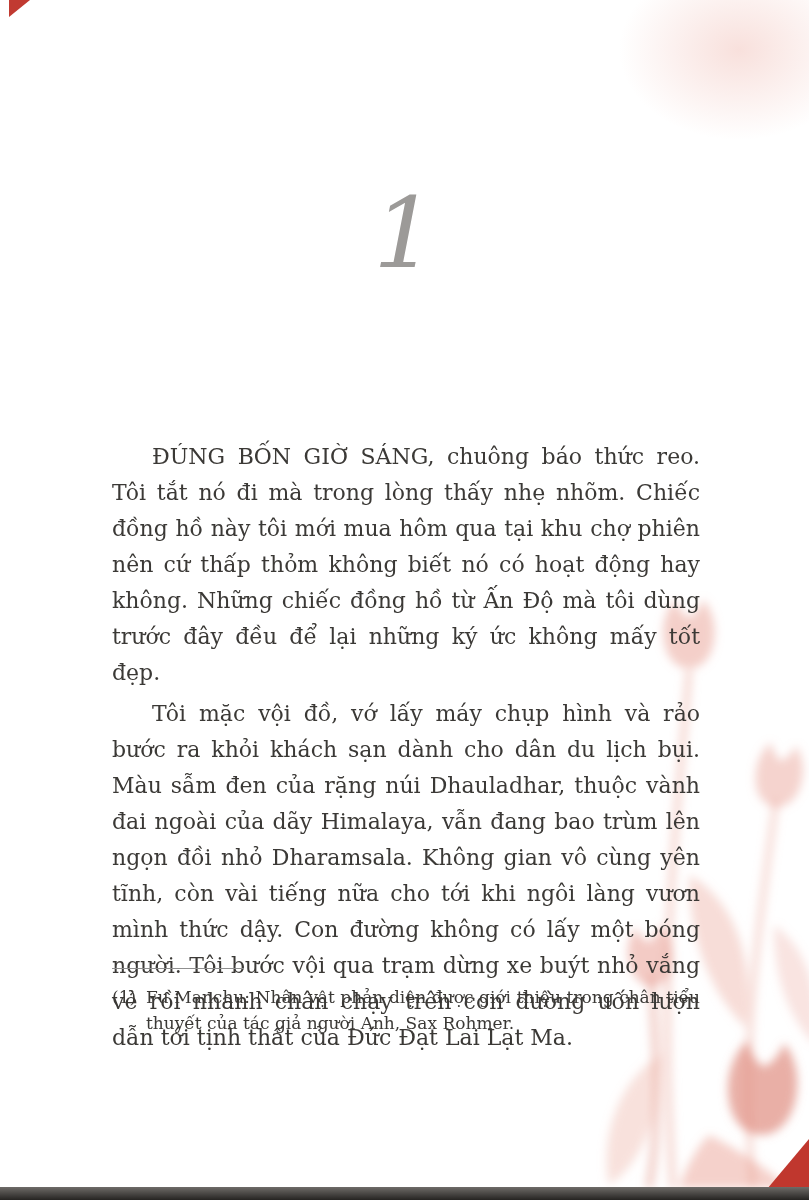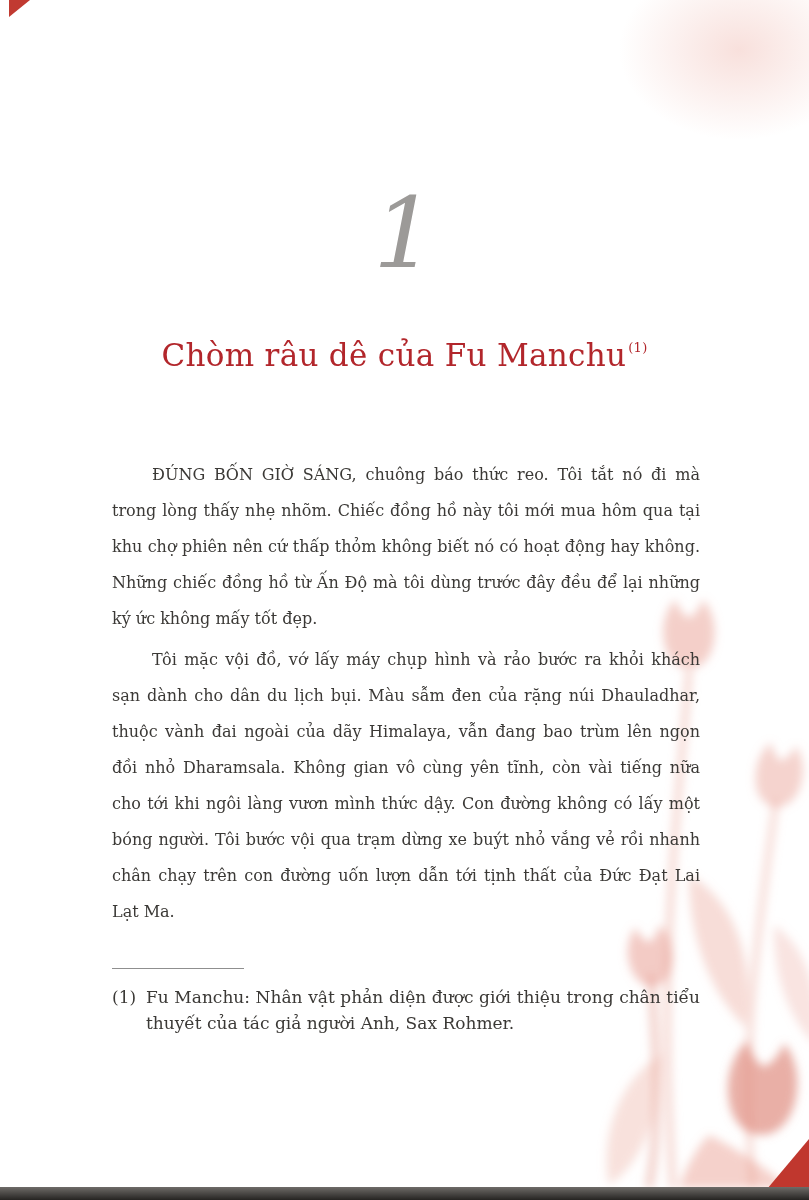--- a/index.html
+++ b/index.html
@@ -57,24 +57,23 @@
     font-weight:normal;
     letter-spacing:0.3px;
   }
   .chapter-title .sup {
     font-size:13px; position:relative; top:-14px; margin-left:2px;
   }
 
   
   .body-text {
     position:absolute; top:439px; left:112px; width:588px;
-    font-size:16px; line-height:36px;
+    font-size:22px; line-height:36px;
     color:#3b3936;
     text-align:justify;
-    margin-top:18px;
   }
   .body-text p { margin:0 0 5px 0; text-indent:40px; }
 
   
   .footnote-rule {
     position:absolute; left:112px; top:968px;
     width:132px; height:0;
     border-top:1px solid #8f8f8f;
   }
   .footnote {
@@ -135,23 +134,20 @@
       </g>
       <g transform="translate(222,535) scale(1.55) rotate(4)">
         <path d="M-22,-10 C-24,-28 -16,-40 -12,-44 C-8,-34 -4,-30 0,-28 C4,-30 8,-34 12,-44 C16,-40 24,-28 22,-10 C20,8 10,16 0,16 C-10,16 -20,8 -22,-10 Z" fill="#e08d80" opacity="0.70"></path>
       </g>
       <path d="M170,560 C200,575 230,595 250,613 L140,613 C148,590 158,572 170,560 Z" fill="#e8998c" opacity="0.45"></path>
     </g>
   </svg>
 
   <div class="chapter-number">1</div>
 
-  <h1 class="chapter-title">
-    <span>Chòm râu dê của Fu Manchu</span><span class="sup">(1)</span>
-  </h1>
 
   <div class="body-text">
     <p>ĐÚNG BỐN GIỜ SÁNG, chuông báo thức reo. Tôi tắt nó đi mà trong lòng thấy nhẹ nhõm. Chiếc đồng hồ này tôi mới mua hôm qua tại khu chợ phiên nên cứ thấp thỏm không biết nó có hoạt động hay không. Những chiếc đồng hồ từ Ấn Độ mà tôi dùng trước đây đều để lại những ký ức không mấy tốt đẹp.</p>
     <p>Tôi mặc vội đồ, vớ lấy máy chụp hình và rảo bước ra khỏi khách sạn dành cho dân du lịch bụi. Màu sẫm đen của rặng núi Dhauladhar, thuộc vành đai ngoài của dãy Himalaya, vẫn đang bao trùm lên ngọn đồi nhỏ Dharamsala. Không gian vô cùng yên tĩnh, còn vài tiếng nữa cho tới khi ngôi làng vươn mình thức dậy. Con đường không có lấy một bóng người. Tôi bước vội qua trạm dừng xe buýt nhỏ vắng vẻ rồi nhanh chân chạy trên con đường uốn lượn dẫn tới tịnh thất của Đức Đạt Lai Lạt Ma.</p>
   </div>
 
   <div class="footnote-rule"></div>
   <div class="footnote">
     <span class="fn-marker">(1)</span>
     <span class="fn-text">Fu Manchu: Nhân vật phản diện được giới thiệu trong chân tiểu thuyết của tác giả người Anh, Sax Rohmer.</span>

